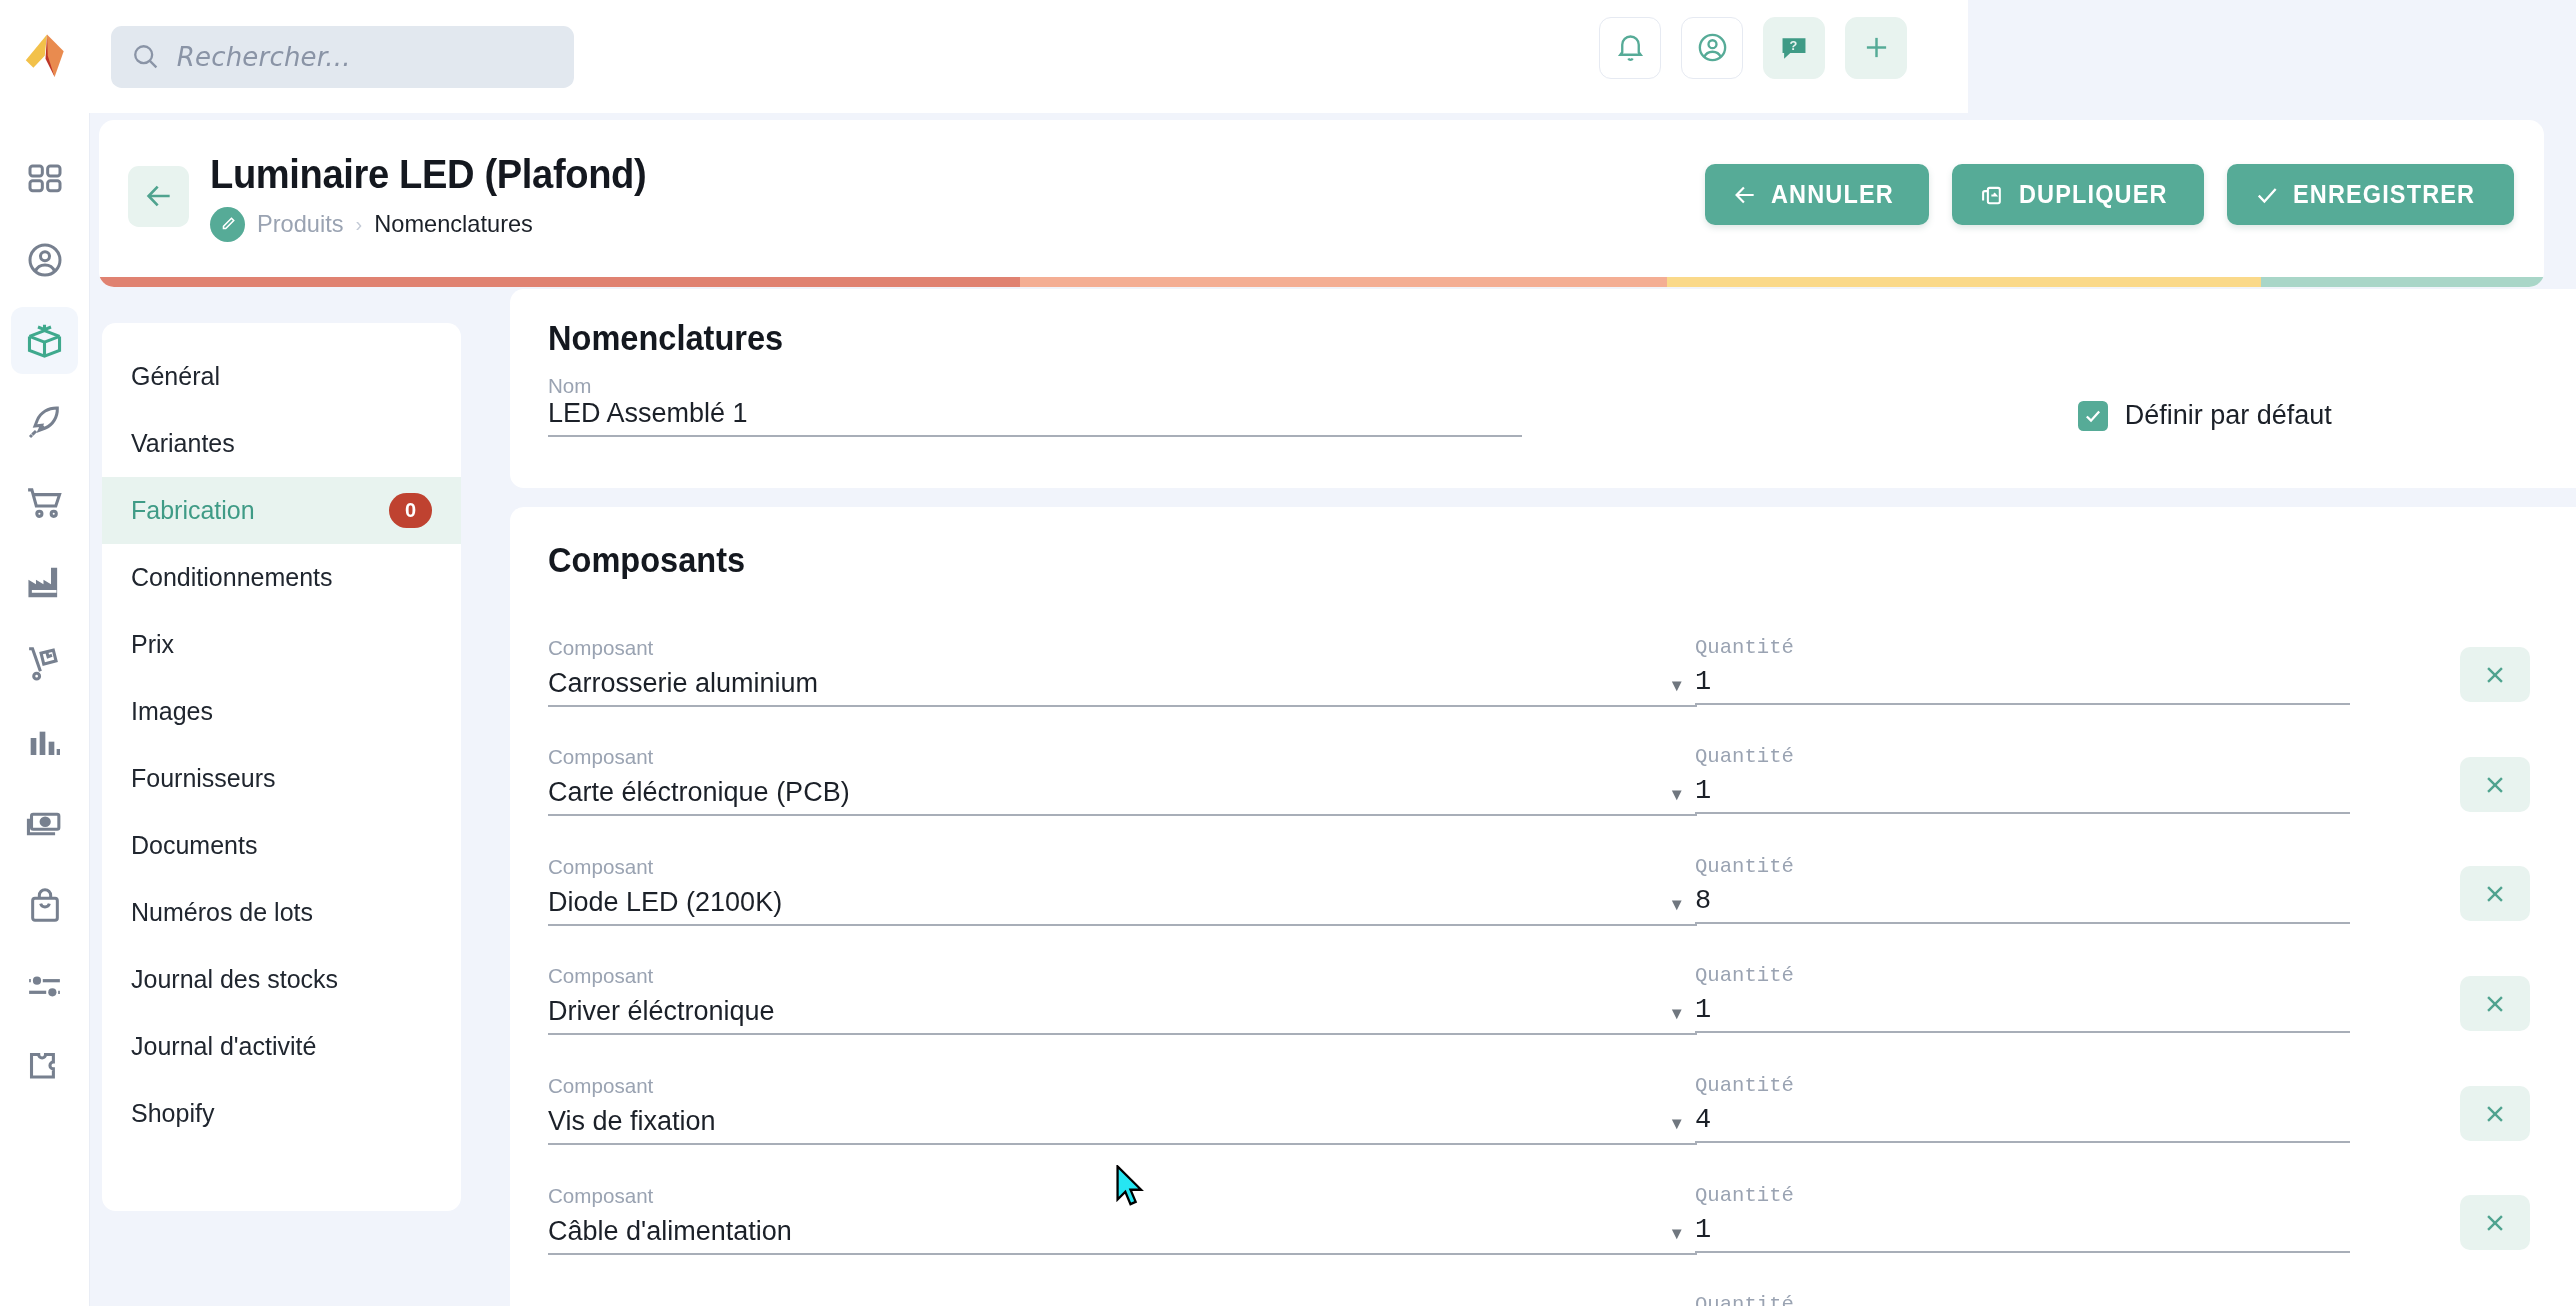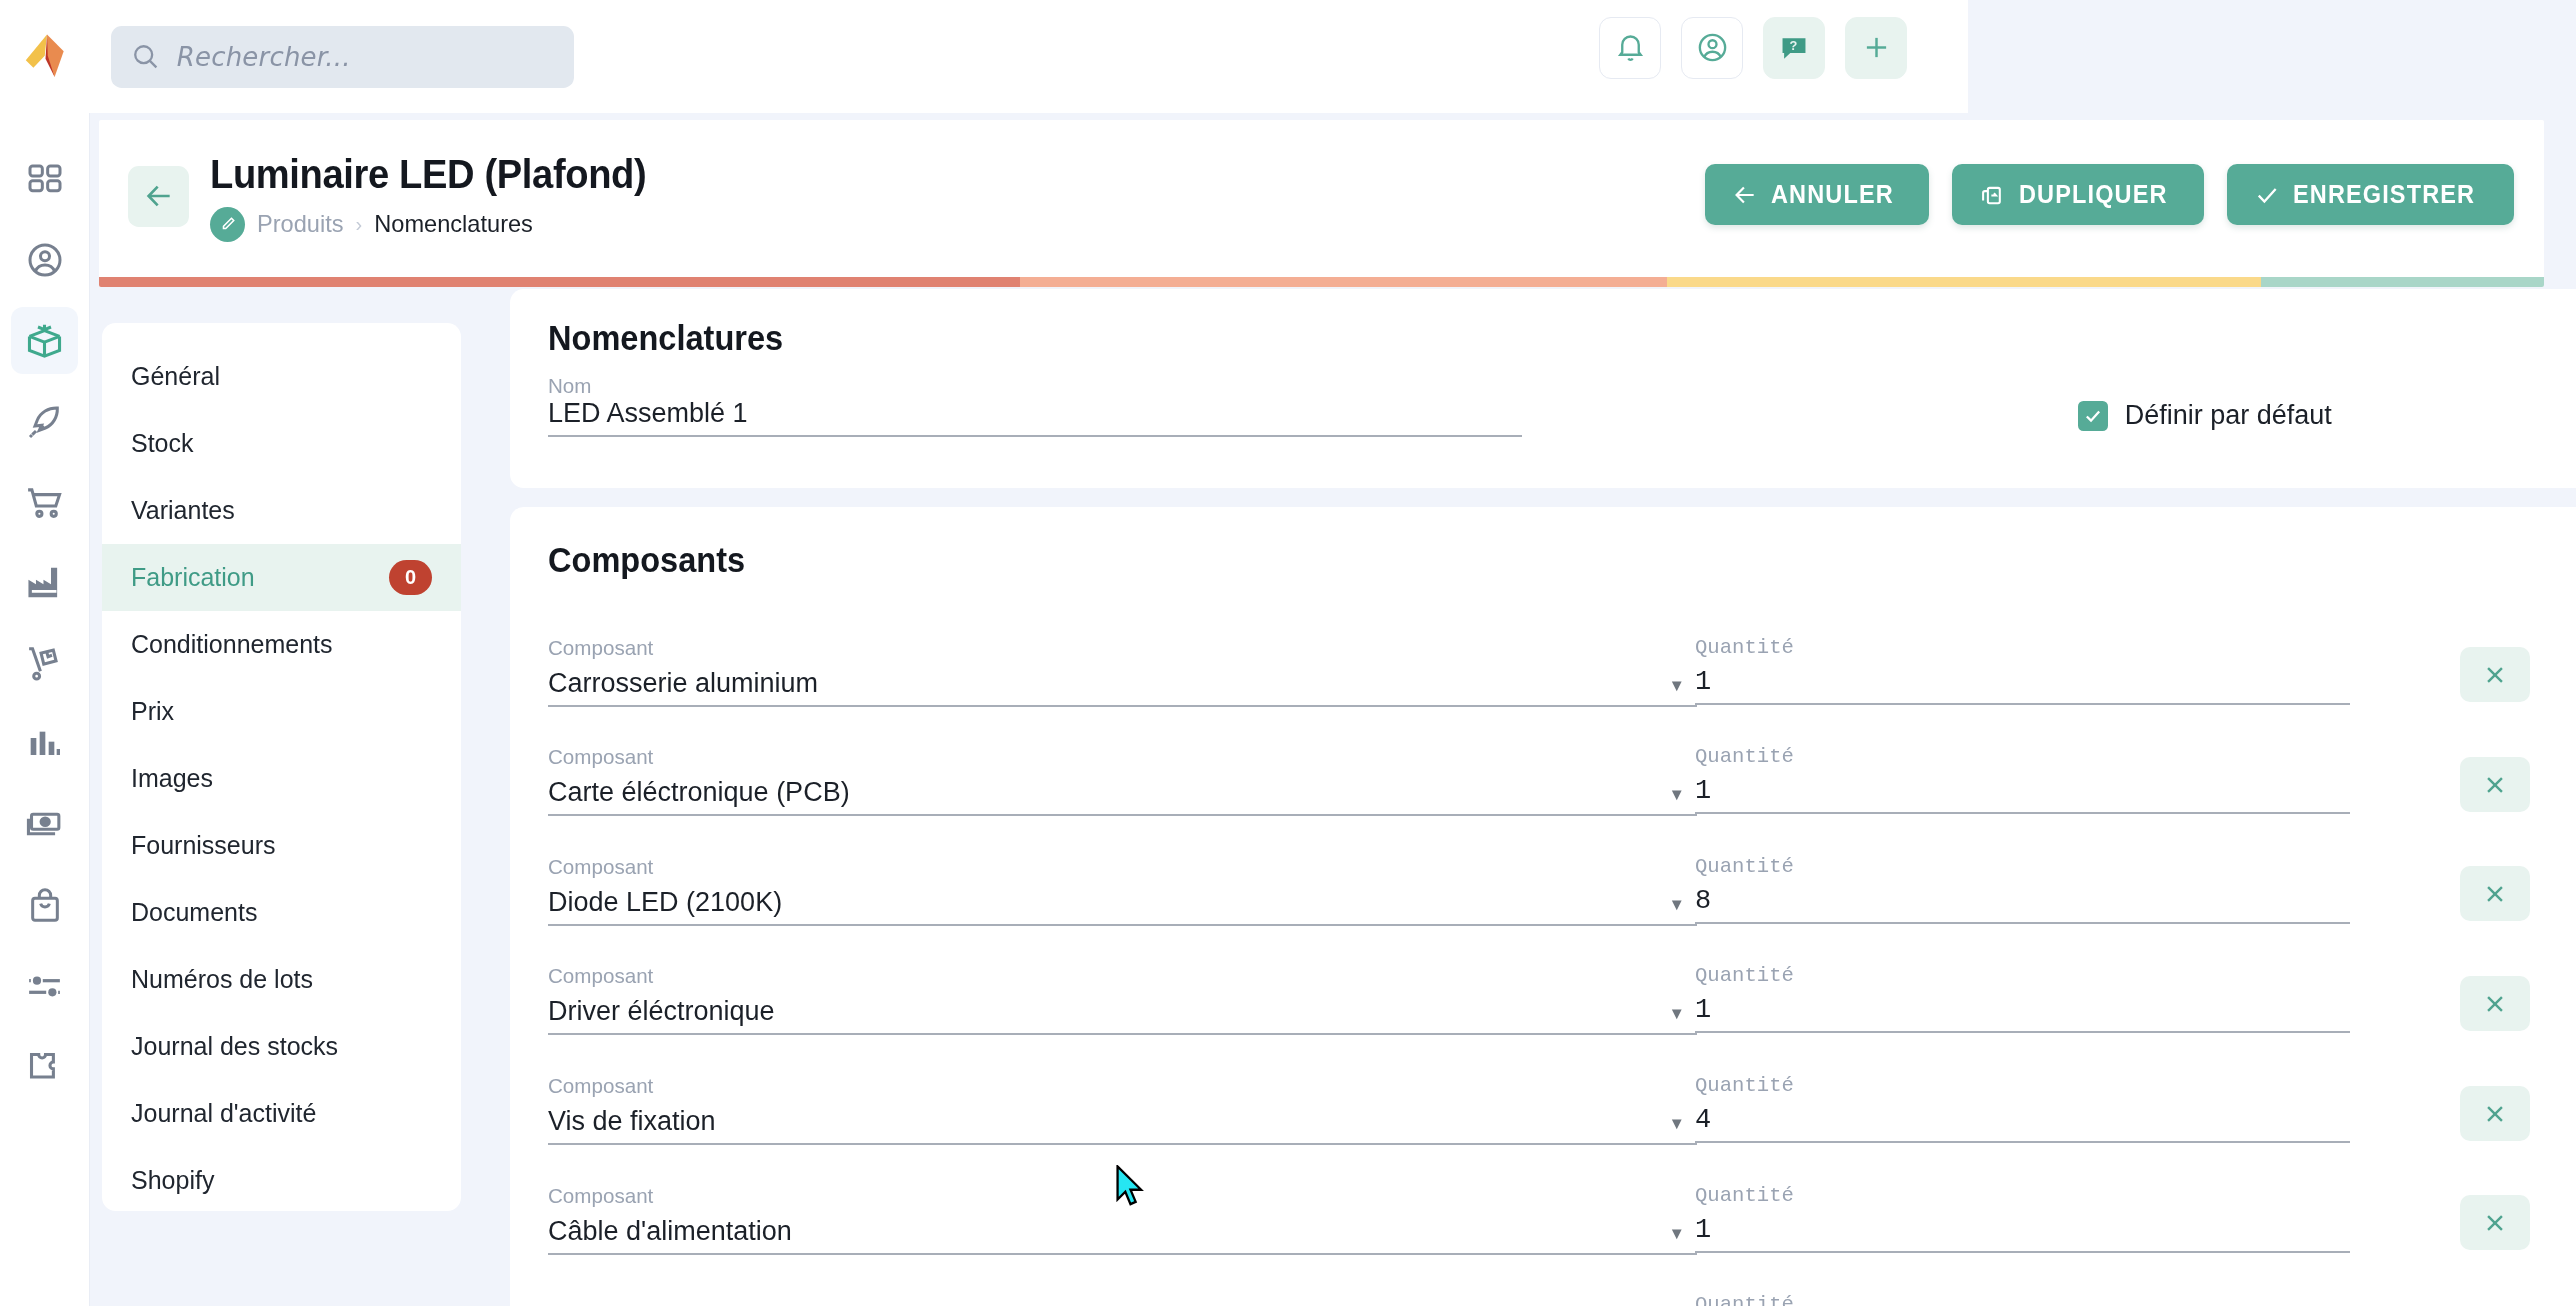--- a/index.html
+++ b/index.html
@@ -43,21 +43,21 @@
   }
   .rail-item{
     width:67px; height:67px; margin-bottom:13.7px; border-radius:12px;
     display:flex; align-items:center; justify-content:center;
   }
   .rail-item.active{ background:#F2F6FC; }
 
   
   .headcard{
     position:absolute; left:99px; top:120px; width:2445px; height:167px;
-    background:#ffffff; border-radius:2px; overflow:hidden;
+    background:#ffffff; border-radius:15px; overflow:hidden;
   }
   .head-inner{ display:flex; align-items:center; height:152px; padding:0 29px; }
   .backbtn{
     width:61px; height:61px; border-radius:10.7px; background:#E8F3EF;
     display:flex; align-items:center; justify-content:center; flex:none;
   }
   .titles{ margin-left:21px; }
   .page-title{
     font-size:41px; font-weight:700; color:#14181F; letter-spacing:-0.4px;
     font-family:"Liberation Sans Narrow","Liberation Sans",sans-serif;
@@ -326,23 +326,20 @@
     <div style="width:594px;background:#FAD98A"></div>
     <div style="flex:1;background:#A9D6C8"></div>
   </div>
 </div>
 
 <div class="navcard">
   <div class="nav-item">
     <span>Général</span>
     </div>
   <div class="nav-item">
-    <span>Stock</span>
-    </div>
-  <div class="nav-item">
     <span>Variantes</span>
     </div>
   <div class="nav-item active">
     <span>Fabrication</span>
     <span class="nav-badge">0</span>
     </div>
   <div class="nav-item">
     <span>Conditionnements</span>
     </div>
   <div class="nav-item">

